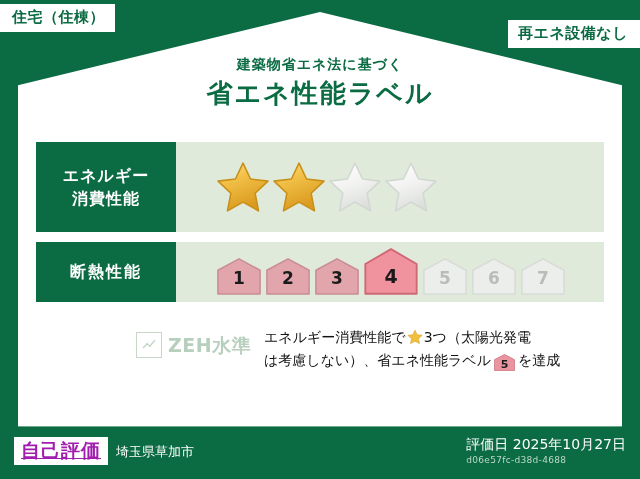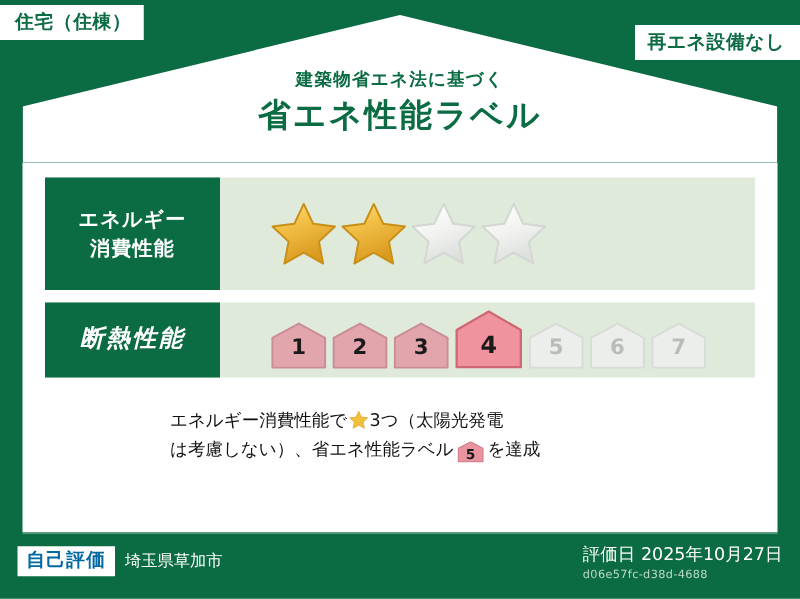--- a/index.html
+++ b/index.html
@@ -97,21 +97,21 @@
     font-size: 16px;
     letter-spacing: 1px;
     display: flex;
     flex-direction: column;
     align-items: center;
     justify-content: center;
     line-height: 1.45;
     text-align: center;
     flex: none;
   }
-  .row-label-insul { font-size: 19px; letter-spacing: 2px; font-style: italic; }
+  .row-label-insul { font-size: 16px; letter-spacing: 2px; }
   .row-content {
     flex: 1;
     display: flex;
     align-items: center;
     padding-left: 40px;
   }
 
   
   .stars { display: flex; align-items: center; gap: 2px; }
   .star { width: 54px; height: 54px; display: block; }
@@ -200,26 +200,27 @@
     height: 53px;
     background: #0b6b43;
   }
   .footer-left {
     position: absolute;
     left: 14px; top: 11px;
     display: flex; align-items: center; gap: 8px;
   }
   .self-badge {
     background: #ffffff;
-    color: #0369a1;
-    font-weight: bold;
-    font-size: 15px;
+    color: #a21caf;
+    font-weight: bold;
+    font-size: 19px;
     letter-spacing: 1px;
     padding: 4px 7px 5px 7px;
     line-height: 1;
+    text-decoration: underline;
   }
   .city {
     color: #ffffff;
     font-size: 13px;
     line-height: 1;
   }
   .footer-right {
     position: absolute;
     right: 14px; top: 9px;
     text-align: left;
@@ -355,20 +356,30 @@
               <svg viewBox="0 0 48 42" preserveAspectRatio="none">
                 <polygon points="24,3 46,15 46,40 2,40 2,15" fill="#eceeeb" stroke="#d8dbd7" stroke-width="1.6" stroke-linejoin="round"></polygon>
               </svg>
               <span class="house-num">7</span>
             </div>
           </div>
       </div>
     </div>
 
     <div class="zeh-row">
+      <div class="zeh-mark">
+        <span class="zeh-icon">
+          <svg width="16" height="16" viewBox="0 0 16 16" aria-hidden="true">
+            <polyline points="2,11 6,7 9,9 14,3" fill="none" stroke="#c8d6ca" stroke-width="1.4"></polyline>
+            <circle cx="6" cy="7" r="1" fill="#c8d6ca"></circle>
+            <circle cx="9" cy="9" r="1" fill="#c8d6ca"></circle>
+          </svg>
+        </span>
+        <span class="zeh-word">ZEH水準</span>
+      </div>
 
       <div class="zeh-desc">
         <div>
           <span>エネルギー消費性能で</span><svg class="inline-star" width="16" height="16" viewBox="0 0 24 24" aria-hidden="true">
               <polygon points="12,1.6 15.3,8.5 22.8,9.4 17.3,14.6 18.8,22 12,18.3 5.2,22 6.7,14.6 1.2,9.4 8.7,8.5" fill="#f0bf3c" stroke="#d8a227" stroke-width="0.8" stroke-linejoin="round"></polygon>
             </svg><span>3つ（太陽光発電</span>
         </div>
         <div>
           <span>は考慮しない）、省エネ性能ラベル</span><span class="inline-house"><svg viewBox="0 0 44 36" preserveAspectRatio="none" aria-hidden="true">
                 <polygon points="22,1 43,12 43,35 1,35 1,12" fill="#e9949f" stroke="#c9717d" stroke-width="1.6" stroke-linejoin="round"></polygon>

